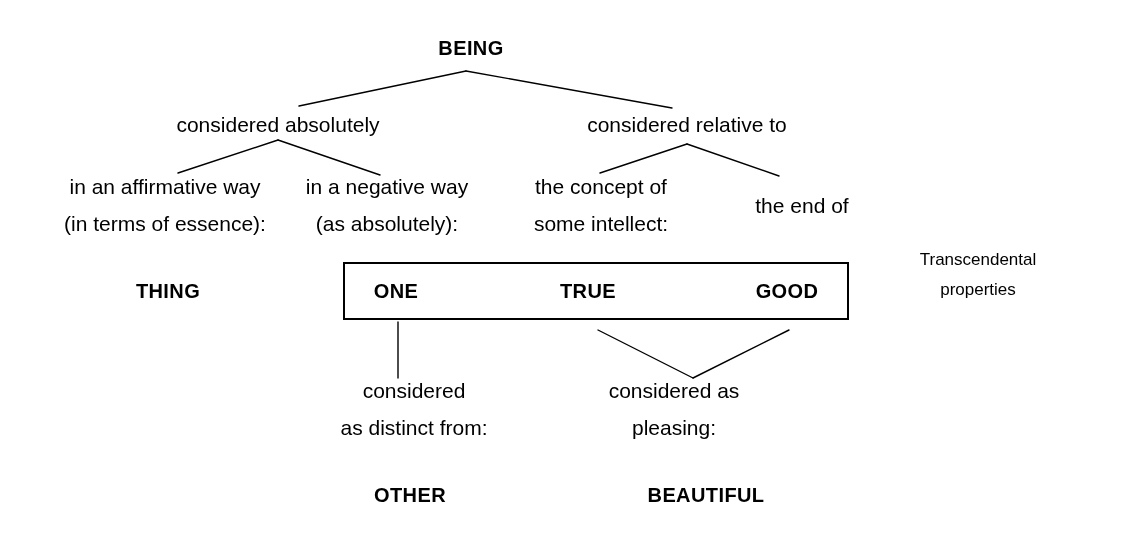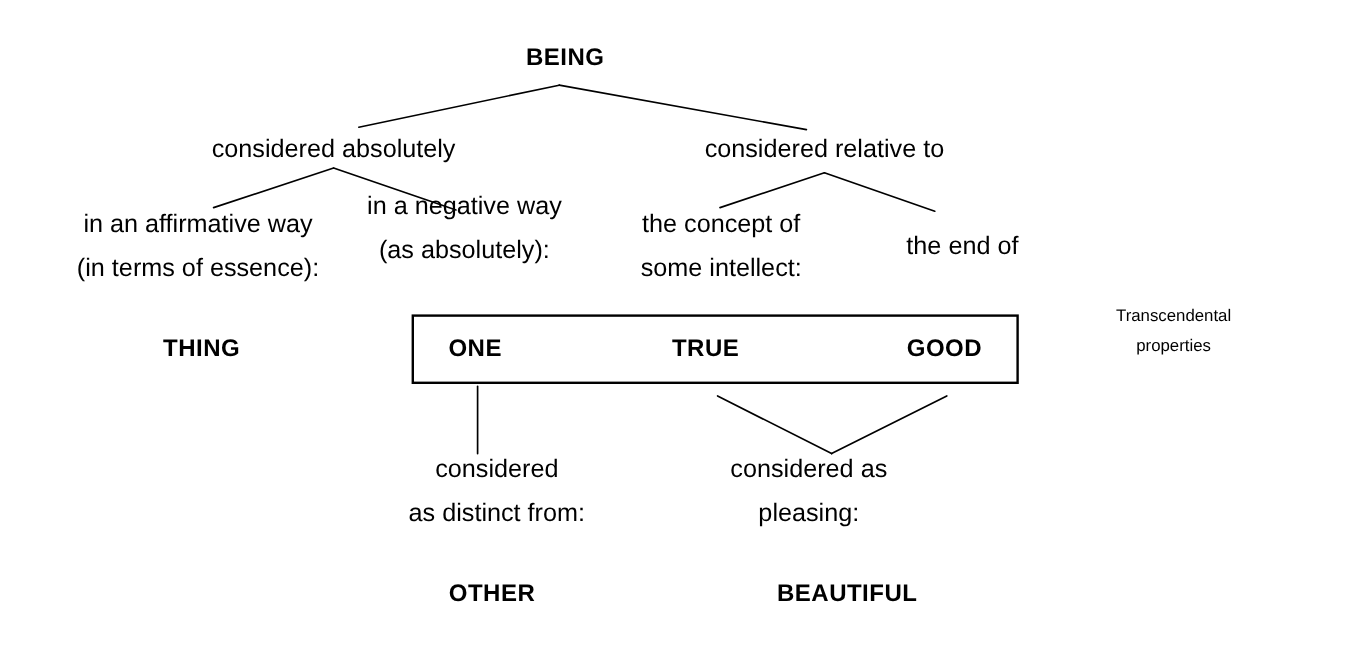--- a/index.html
+++ b/index.html
@@ -36,21 +36,21 @@
   .lbl {
     font-size: 21px;
     font-weight: 400;
   }
   .term {
     font-size: 20px;
     font-weight: 700;
     letter-spacing: 0.4px;
   }
   .small {
-    font-size: 14px;
+    font-size: 17px;
     font-weight: 400;
   }
   .two-line {
     line-height: 1.75;
   }
   #transcendental-box {
     position: absolute;
     left: 343px;
     top: 262px;
     width: 506px;
@@ -87,21 +87,21 @@
   <div class="node term" style="left:471px; top:48px;">BEING</div>
 
   <div class="node lbl" style="left:278px; top:124px;">considered absolutely</div>
   <div class="node lbl" style="left:687px; top:124px;">considered relative to</div>
 
   <div class="node lbl two-line" style="left:165px; top:206px;">
     <div>in an affirmative way</div>
     <div>(in terms of essence):</div>
   </div>
 
-  <div class="node lbl two-line" style="left:387px; top:191px;">
+  <div class="node lbl two-line" style="left:387px; top:206px;">
     <div>in a negative way</div>
     <div>(as absolutely):</div>
   </div>
 
   <div class="node lbl two-line" style="left:601px; top:206px;">
     <div>the concept of</div>
     <div>some intellect:</div>
   </div>
 
   <div class="node lbl two-line" style="left:802px; top:206px;">

